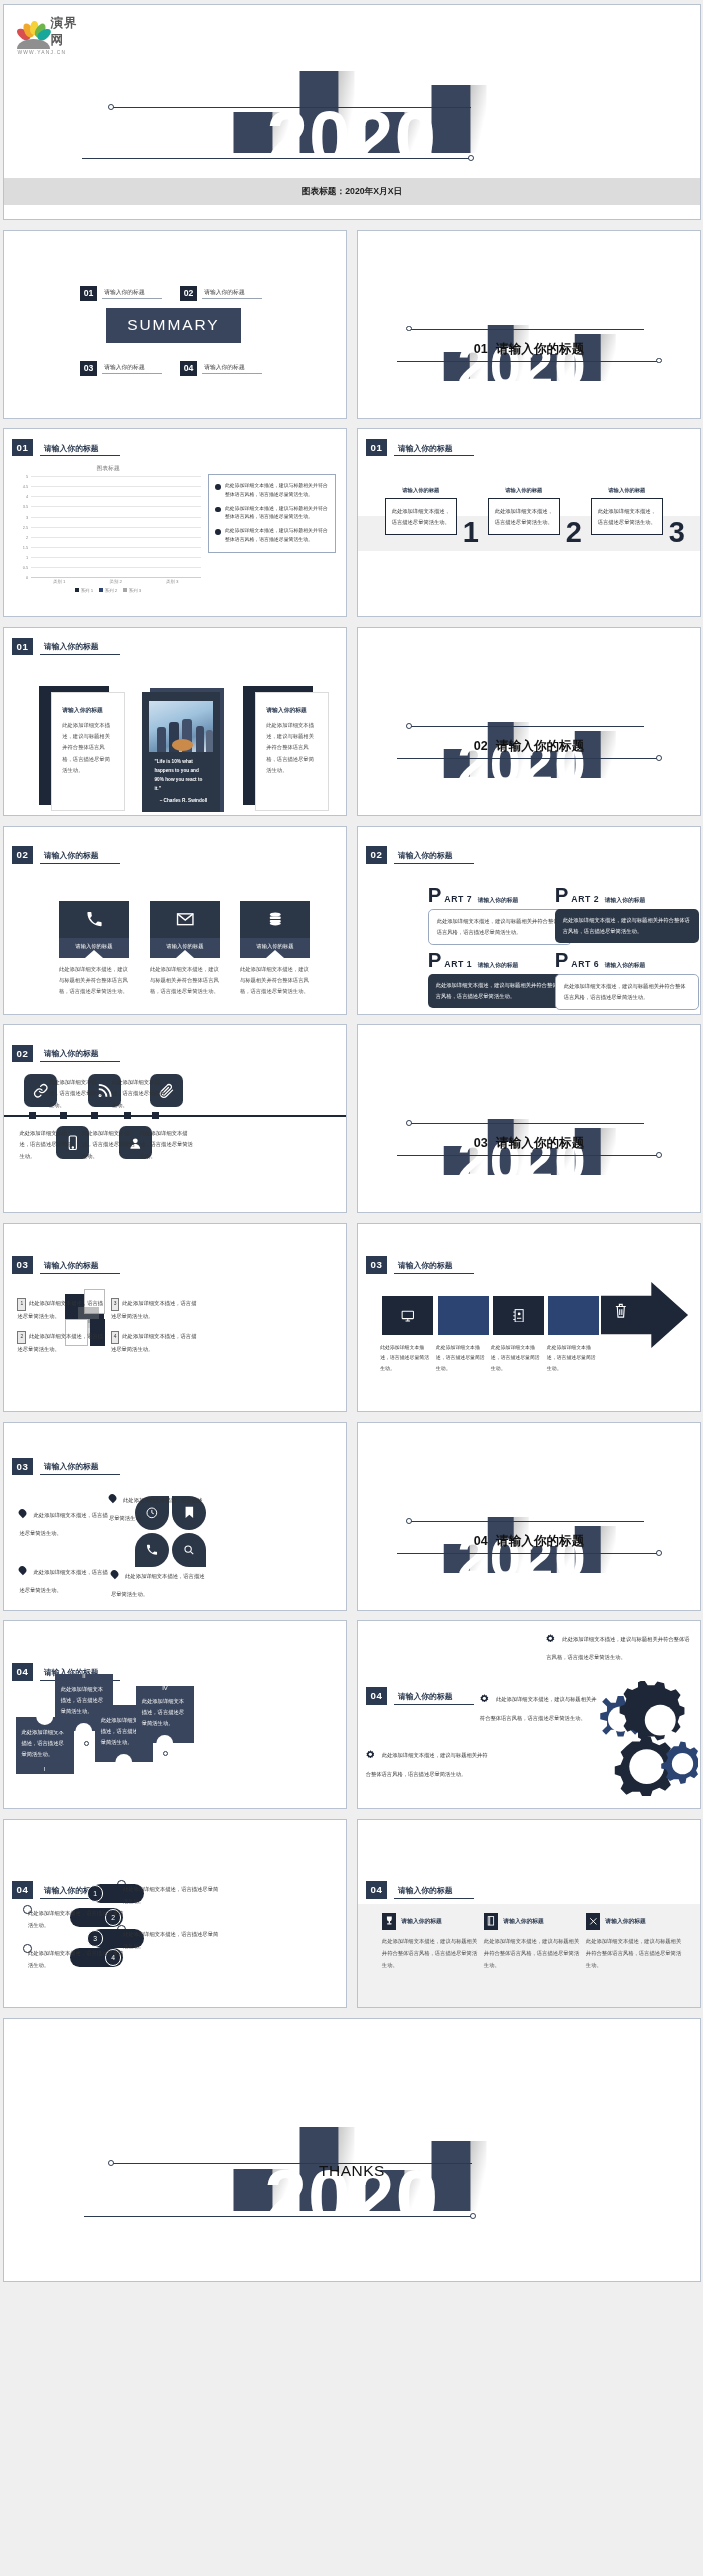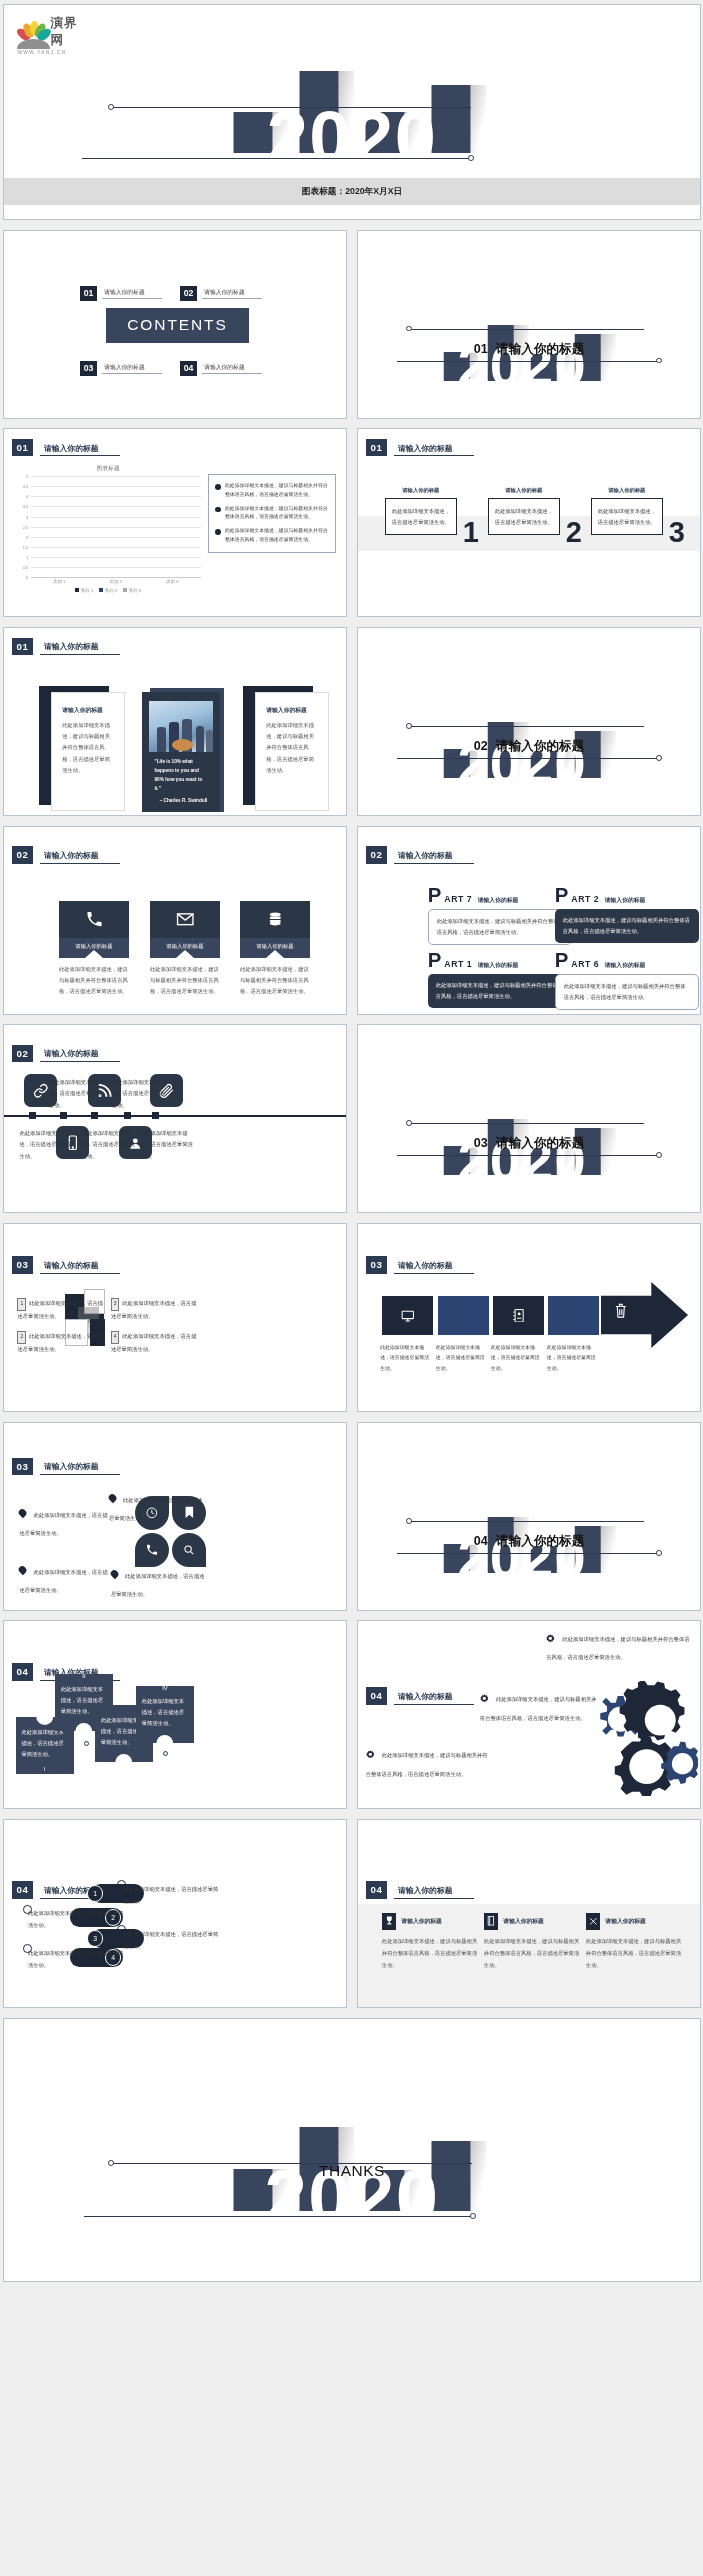--- a/index.html
+++ b/index.html
@@ -212,21 +212,21 @@
   <div class="row">
     <div class="slide half">
       <div class="ct-item" style="left:76px;top:55px;">
         <span class="ct-num">01</span>
         <span class="ct-lab cn">请输入你的标题</span>
       </div>
       <div class="ct-item" style="left:176px;top:55px;">
         <span class="ct-num">02</span>
         <span class="ct-lab cn">请输入你的标题</span>
       </div>
-      <div class="ct-center" style="left:102px;top:77px;">CONTENTS</div>
+      <div class="ct-center" style="left:102px;top:77px;">SUMMARY</div>
       <div class="ct-item" style="left:76px;top:130px;">
         <span class="ct-num">03</span>
         <span class="ct-lab cn">请输入你的标题</span>
       </div>
       <div class="ct-item" style="left:176px;top:130px;">
         <span class="ct-num">04</span>
         <span class="ct-lab cn">请输入你的标题</span>
       </div>
     </div>
 

